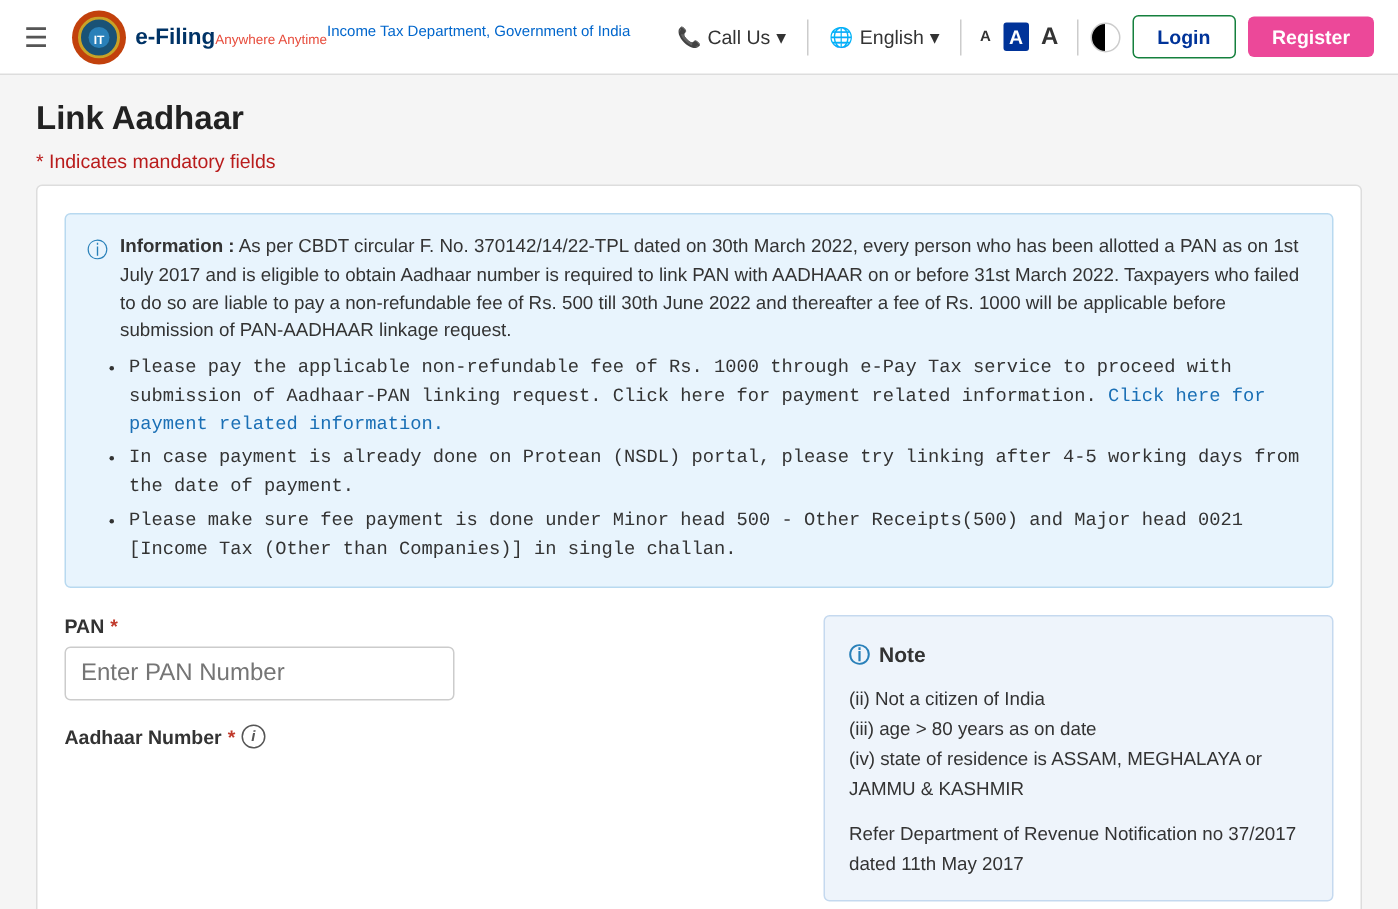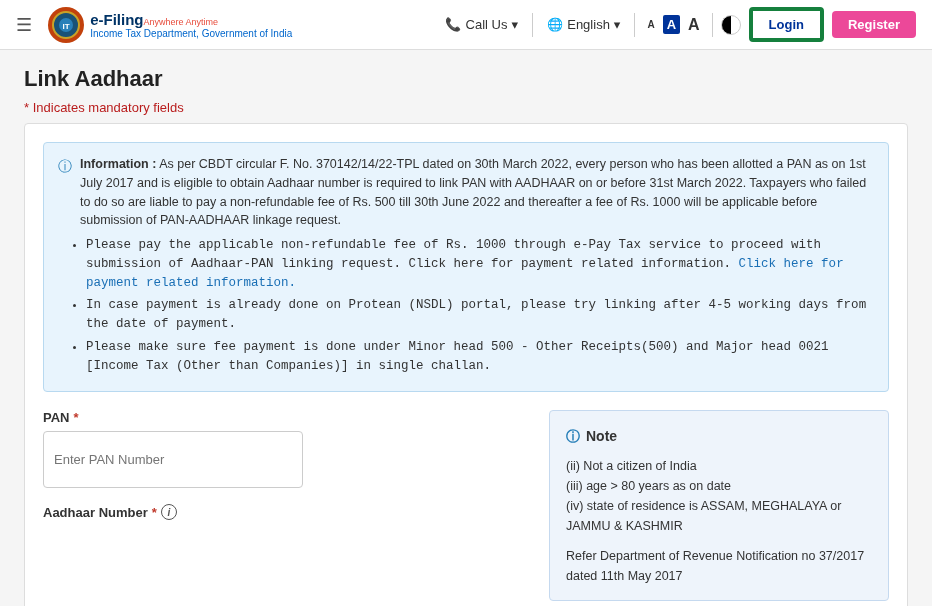--- a/index.html
+++ b/index.html
@@ -33,21 +33,20 @@
       border-radius: 50%;
       display: flex;
       align-items: center;
       justify-content: center;
       color: white;
       font-size: 10px;
       font-weight: bold;
     }
     .logo-text {
       display: flex;
-      flex-direction: column;
     }
     .logo-efiling {
       font-size: 15px;
       font-weight: bold;
       color: #003366;
     }
     .logo-efiling span.anywhere {
       font-size: 9px;
       color: #e74c3c;
       font-weight: normal;
@@ -94,21 +93,21 @@
     }
     .contrast-btn {
       width: 20px;
       height: 20px;
       border-radius: 50%;
       background: linear-gradient(to right, #000 50%, #fff 50%);
       border: 1px solid #ccc;
       cursor: pointer;
     }
     .login-btn {
-      border: 4px solid #15803d;
+      border: 1px solid #15803d;
       background: #fff;
       color: #003399;
       padding: 6px 16px;
       border-radius: 4px;
       cursor: pointer;
       font-size: 13px;
       font-weight: bold;
     }
     .register-btn {
       border: none;
@@ -208,24 +207,24 @@
       display: flex;
       align-items: center;
       gap: 4px;
     }
     .required-star {
       color: #c0392b;
     }
     .field-input {
       width: 100%;
       max-width: 260px;
-      padding: 20px 10px;
+      padding: 8px 10px;
       border: 1px solid #ccc;
       border-radius: 4px;
-      font-size: 13px;
+      font-size: 16px;
       color: #3b82f6;
       outline: none;
     }
     .aadhaar-input {
       max-width: 320px;
     }
     .info-circle {
       display: inline-flex;
       align-items: center;
       justify-content: center;

